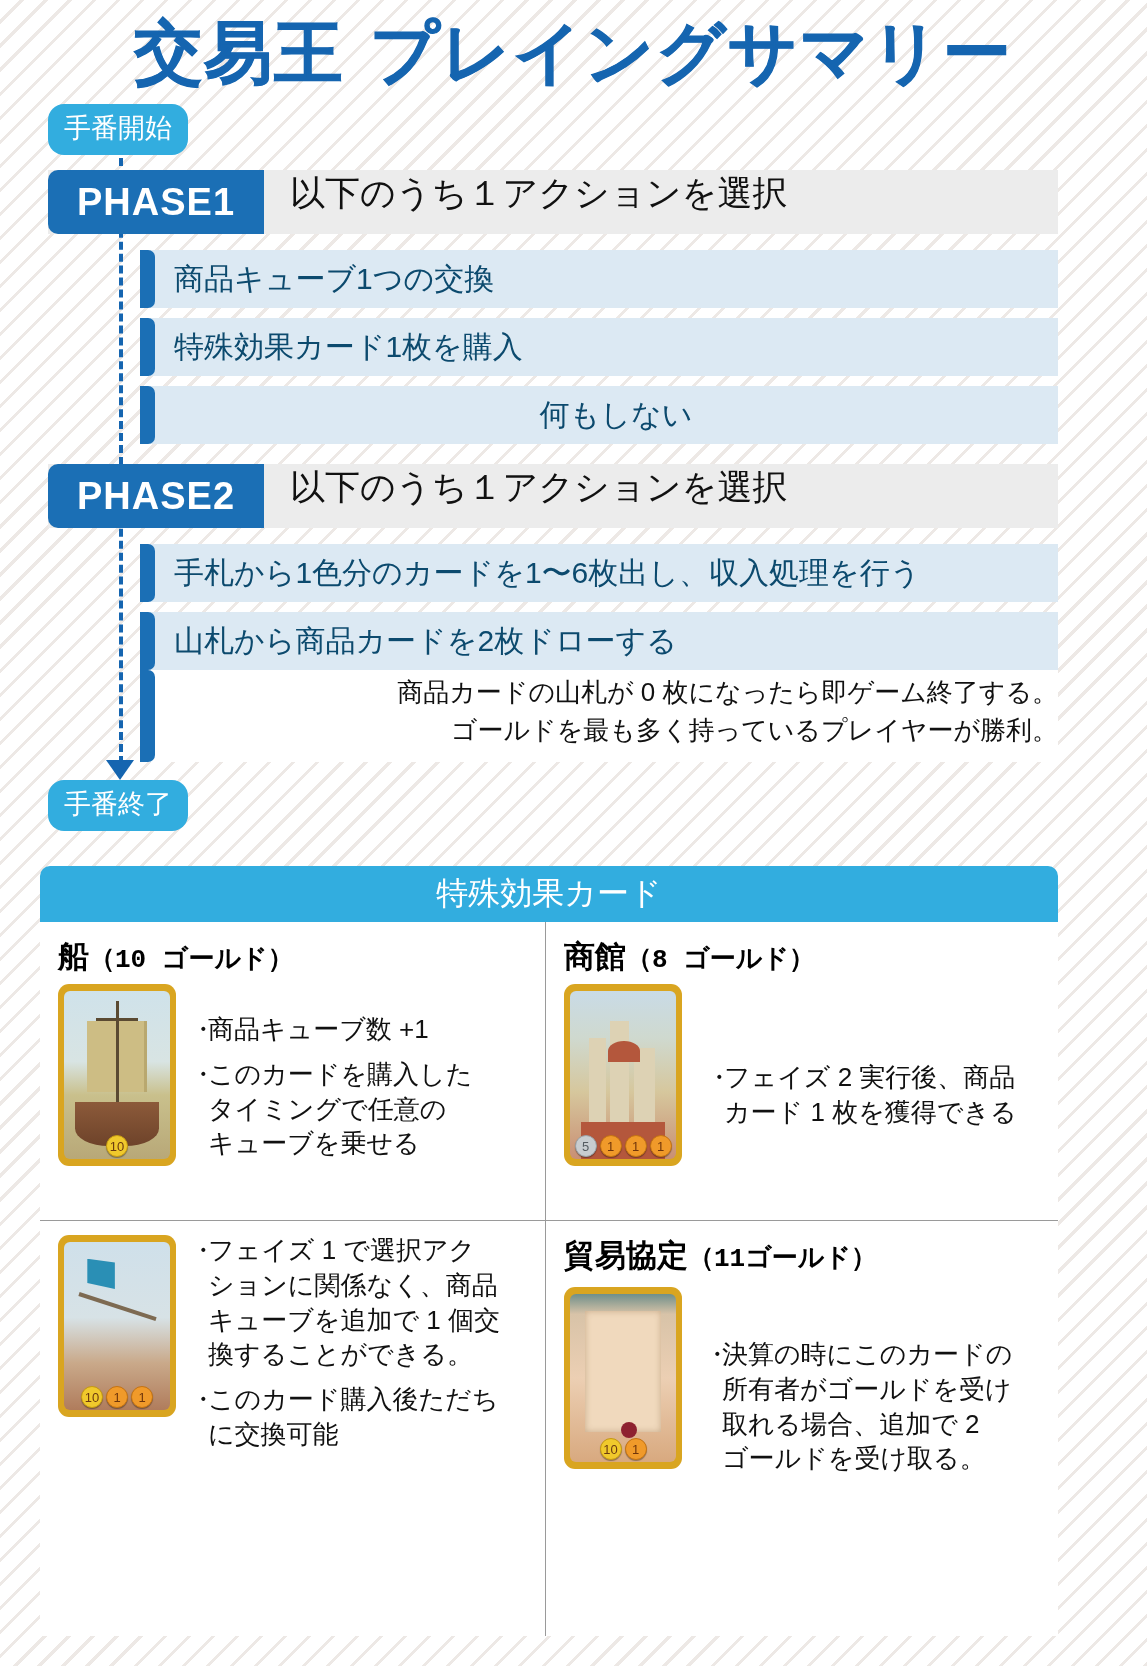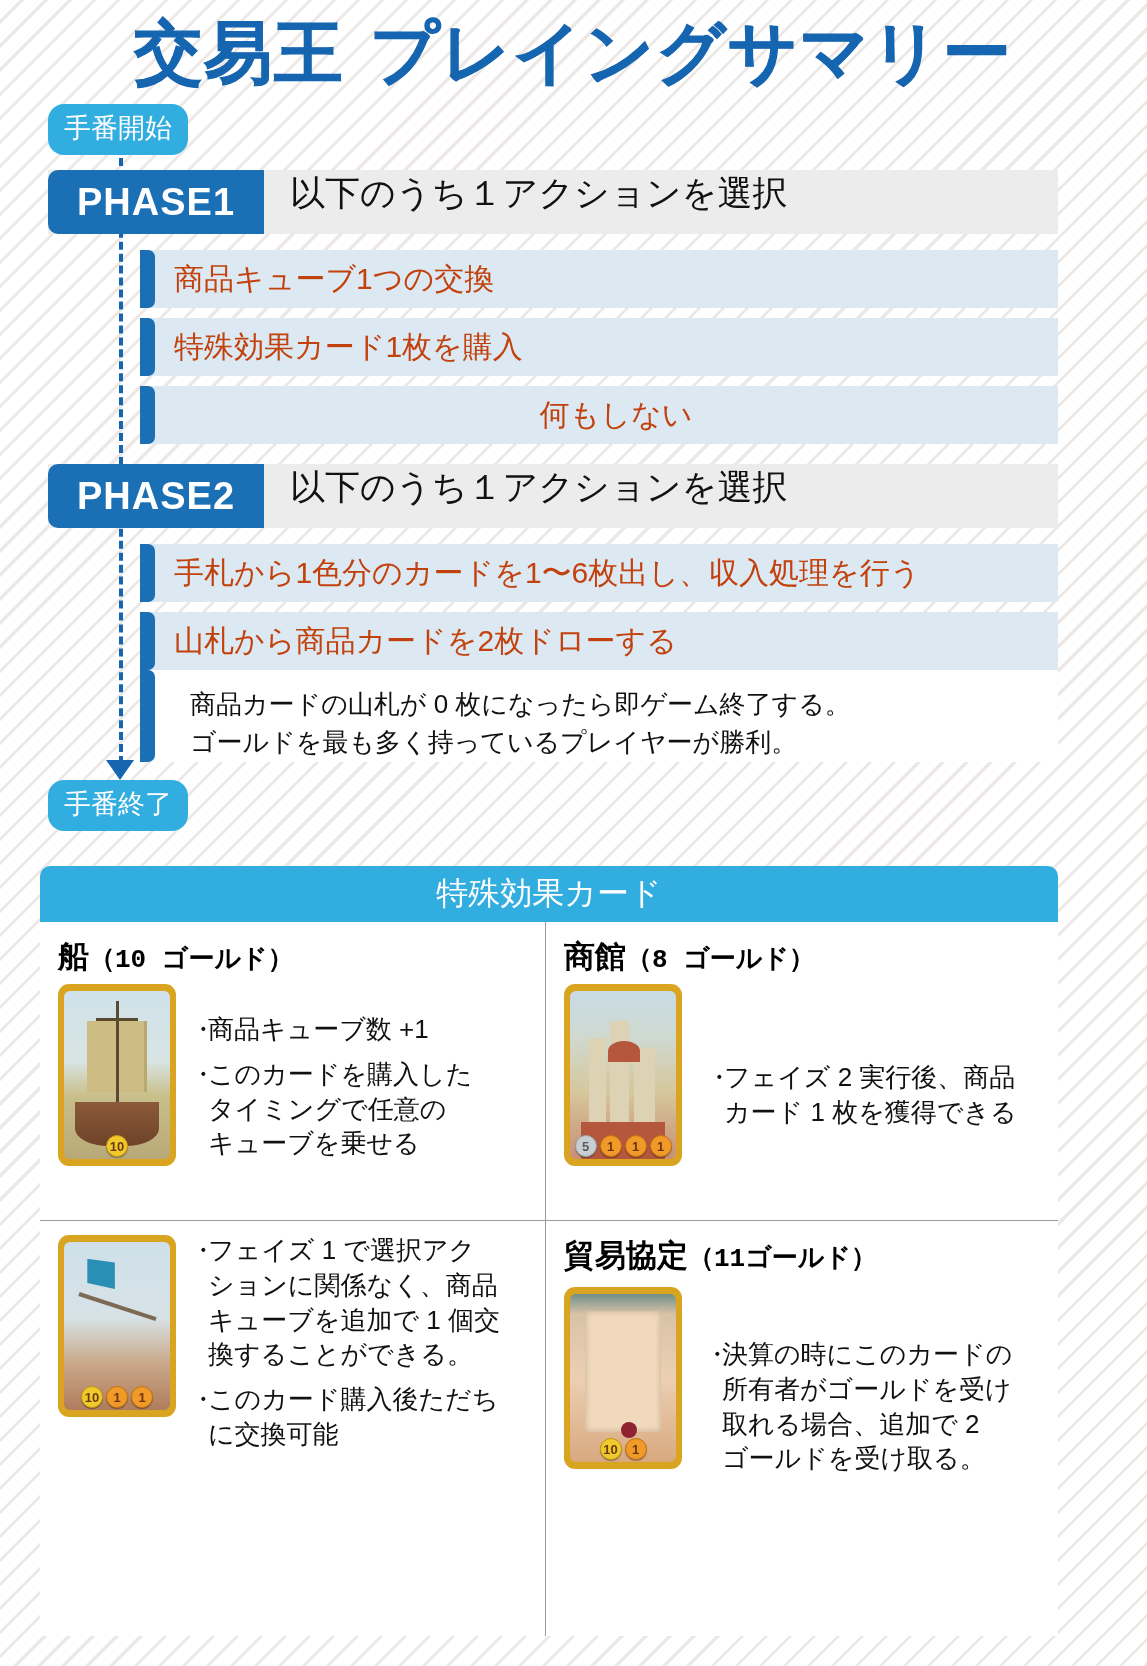--- a/index.html
+++ b/index.html
@@ -141,21 +141,21 @@
     content: "";
     position: absolute;
     left: 0; top: 0;
     width: 15px; height: 58px;
     background: #1b6fb5;
     border-radius: 0 7px 7px 0;
   }
   .action .label {
     padding-left: 34px;
     font-size: 30px;
-    color: #c2410c;
+    color: #0c4a6e;
     white-space: nowrap;
   }
   .a1 { top: 154px; }
   .a2 { top: 222px; }
   .a3 { top: 290px; justify-content: center; }
   .a4 { top: 448px; }
   .a5 { top: 516px; }
 
   
   .note {
@@ -169,25 +169,26 @@
   }
   .note::before {
     content: "";
     position: absolute;
     left: 0; top: 0;
     width: 15px; height: 92px;
     background: #1b6fb5;
     border-radius: 0 7px 7px 0;
   }
   .note .lines {
-    padding: 16px 0 0 50px;
+    padding: 4px 0 0 50px;
     font-size: 26px;
     color: #111111;
     line-height: 1.45;
     white-space: nowrap;
+    text-align: right;
   }
 
   
   .cards-panel {
     position: absolute;
     left: 40px;
     top: 866px;
     width: 1018px;
     height: 770px;
   }
@@ -349,21 +350,21 @@
     display: flex;
     justify-content: center;
     gap: 3px;
     padding: 0 6px;
   }
   .coin {
     width: 22px;
     height: 22px;
     border-radius: 50%;
     font-size: 13px;
-    font-weight: bold;
+    font-weight: normal;
     color: #6b3a10;
     display: flex;
     align-items: center;
     justify-content: center;
     box-shadow: 0 1px 1px rgba(0,0,0,0.35);
     box-sizing: border-box;
   }
   .coin.gold   { background: #f0c92c; border: 1px solid #c69a12; }
   .coin.orange { background: #f09a2a; border: 1px solid #c67412; color:#70350a; }
   .coin.silver { background: #c8cdd0; border: 1px solid #9aa1a6; color:#555c61; }

